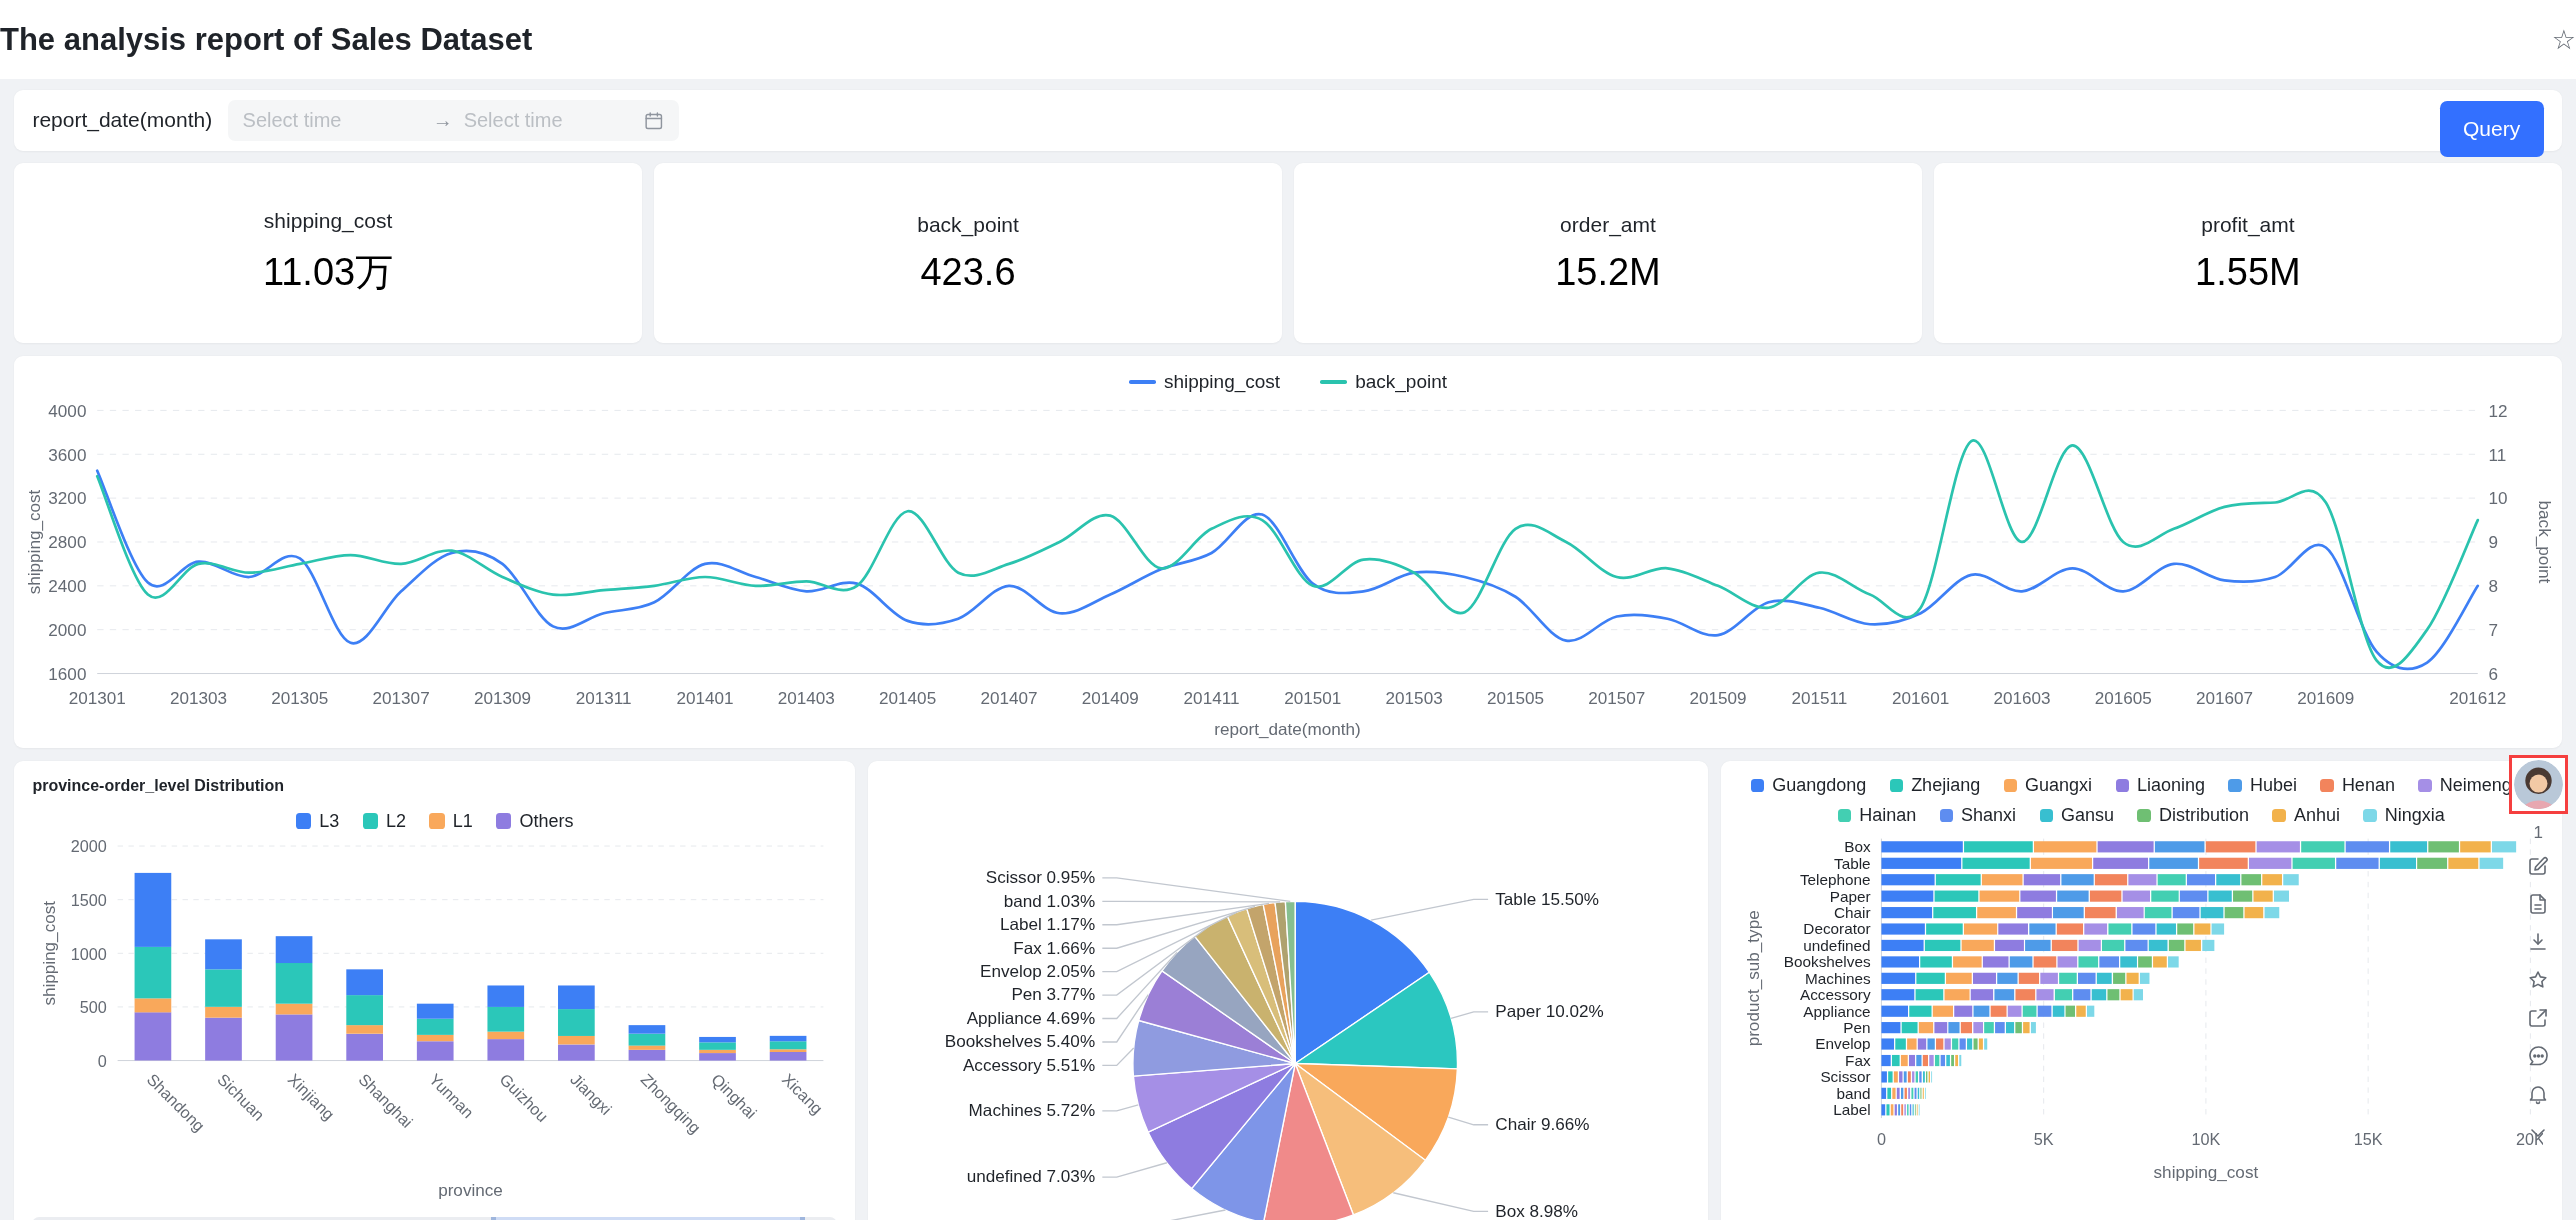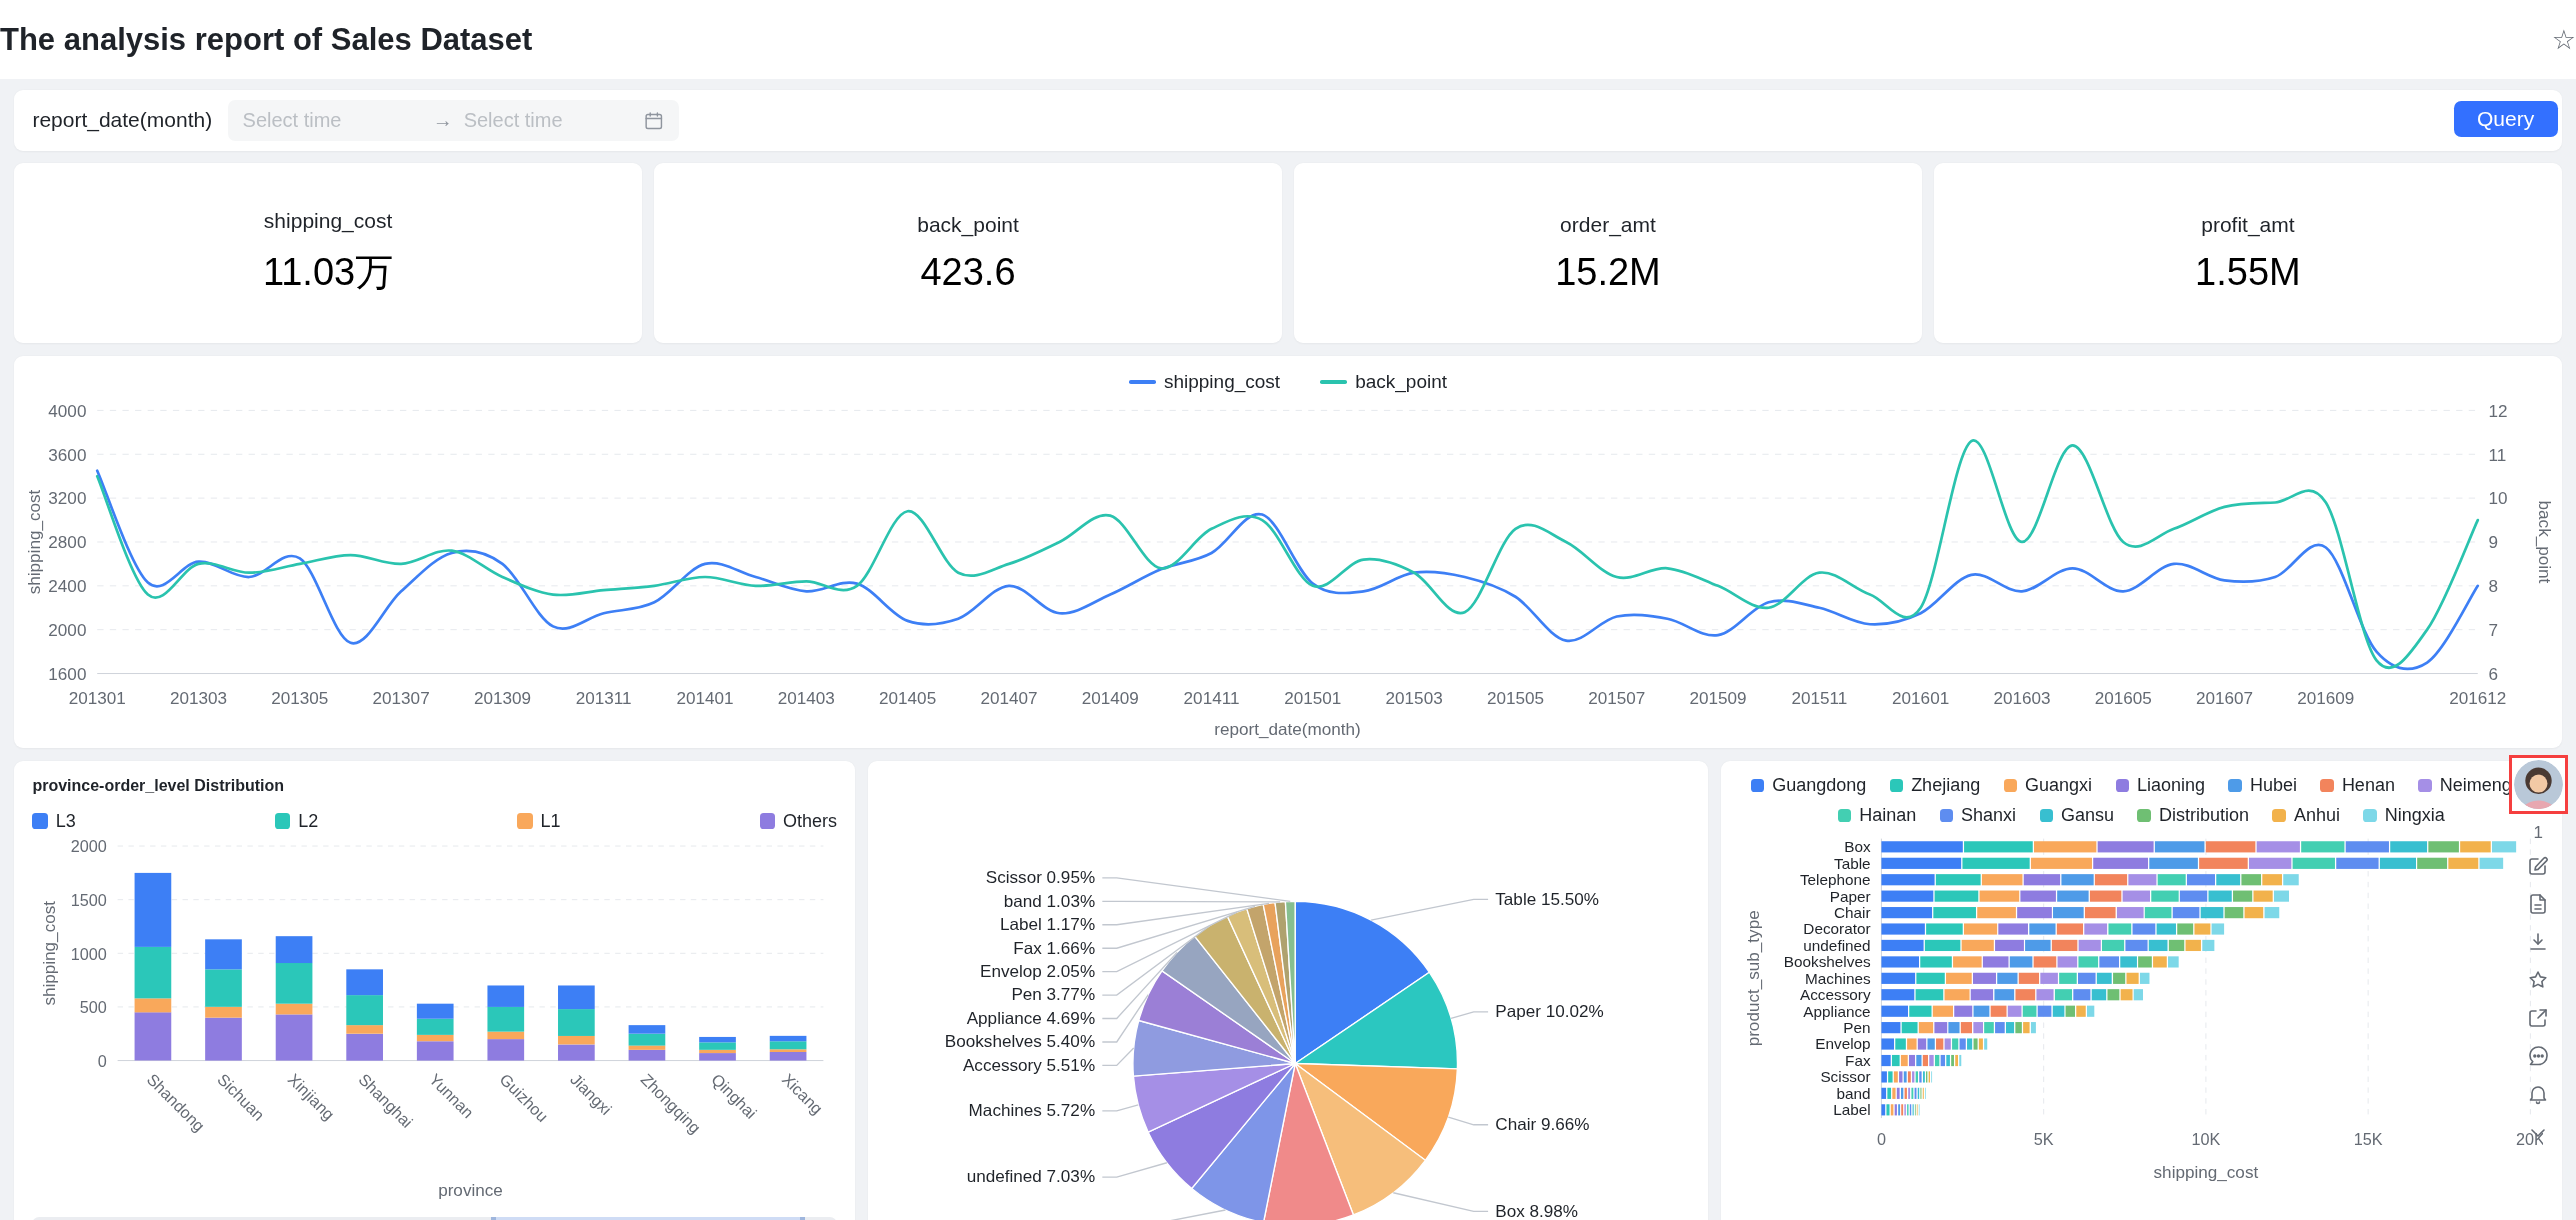--- a/index.html
+++ b/index.html
@@ -9,34 +9,34 @@
 svg{font-family:inherit}
 .header{height:79px;background:#fff;display:flex;align-items:center;justify-content:space-between;gap:12.6px}
 .page-title{font-size:31px;font-weight:700}
 .fav-star{font-size:27px;color:#646a73;cursor:pointer}
 .filter-card{margin:10.8px 14.4px 0;background:#fff;border-radius:9px;height:61px;display:flex;align-items:center;padding:0 18px;position:relative;box-shadow:0 0.9px 1.8px rgba(31,35,41,.05)}
 .filter-label{font-size:21px;margin-right:16px}
 .range-picker{width:451px;height:41px;background:#f5f6f7;border-radius:7.2px;display:flex;align-items:center;padding:0 14.4px;font-size:20px;color:#bbbfc4}
 .rp-start,.rp-end{flex:1;white-space:nowrap}
 .rp-arrow{margin:0 10.8px;color:#8f959e}
 .cal-icon{color:#8f959e;display:flex}
-.query-btn{position:absolute;right:4px;top:10.8px;height:36px;padding:0 23.4px;background:#3370ff;border:none;border-radius:7.2px;color:#fff;font-size:21px;font-family:inherit;cursor:pointer}
+.query-btn{position:absolute;right:18px;top:10.8px;height:56px;padding:0 23.4px;background:#3370ff;border:none;border-radius:7.2px;color:#fff;font-size:21px;font-family:inherit;cursor:pointer}
 .kpi-row{display:flex;gap:12.6px;margin:12.6px 14.4px 0}
 .kpi-card{flex:1;height:180px;background:#fff;border-radius:9px;display:flex;flex-direction:column;align-items:center;justify-content:center;gap:14.4px;box-shadow:0 0.9px 1.8px rgba(31,35,41,.05)}
 .kpi-label{font-size:21px;color:#1f2329}
 .kpi-value{font-size:38px;font-weight:400;color:#000}
 .line-card{margin:12.6px 14.4px 0;background:#fff;border-radius:9px;padding:12.6px 0 3.6px;box-shadow:0 0.9px 1.8px rgba(31,35,41,.05)}
 .chart-legend{display:flex;justify-content:center;align-items:center;gap:40px;font-size:19px;color:#1f2329;min-height:27px;flex-wrap:wrap}
 .legend-item{display:flex;align-items:center;gap:8px;cursor:pointer}
 .legend-line{width:27px;height:3.6px;border-radius:1.8px;display:inline-block}
 .legend-sq{width:15.3px;height:15.3px;border-radius:3.6px;display:inline-block}
 .bottom-row{display:flex;gap:12.6px;margin:12.6px 14.4px 0;align-items:flex-start}
 .chart-card{flex:1;background:#fff;border-radius:9px;padding:14.4px 18px;height:811px;box-shadow:0 0.9px 1.8px rgba(31,35,41,.05)}
 .chart-title{font-size:16px;font-weight:700;margin:1.8px 0 7.2px;height:23.4px}
-.card-legend{display:flex;justify-content:space-between;align-items:center;gap:23.4px;font-size:18px;min-height:27px;flex-wrap:wrap}
+.card-legend{display:flex;justify-content:center;align-items:center;gap:23.4px;font-size:18px;min-height:27px;flex-wrap:wrap}
 .hbar-legend{display:flex;flex-wrap:wrap;justify-content:center;column-gap:23.4px;row-gap:9px;font-size:18px;min-height:58px;align-content:flex-start}
 .hbar-legend .legend-sq{width:13.5px;height:13.5px}
 .datazoom{position:relative;height:27px;background:#ebedf1;border-radius:7.2px;margin-top:9px;overflow:hidden;font-size:16px;color:#333}
 .dz-sel{position:absolute;top:0;bottom:0;left:57%;right:4%;background:#cfdcf5;border-left:5.4px solid #9fb6dd;border-right:5.4px solid #9fb6dd}
 .dz-label{position:absolute;top:0;line-height:27px;white-space:nowrap}
 .dz-left{left:calc(57% - 97px)}
 .dz-right{right:10.8px}
 .side-toolbar{position:absolute;top:755px;right:5.4px;width:65px;display:flex;flex-direction:column;align-items:center;z-index:5}
 .avatar-wrap{width:59px;height:59px;border:3.6px solid #f53f3f;background:#fff;display:flex;align-items:center;justify-content:center;cursor:pointer}
 .avatar-img{width:49px;height:49px;border-radius:50%;overflow:hidden;display:block}

